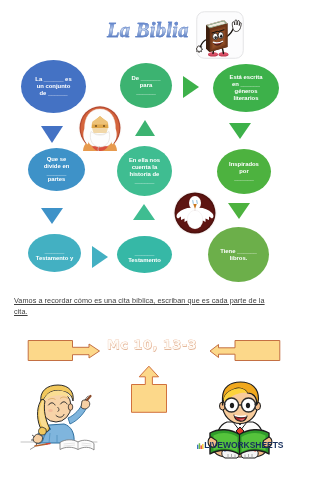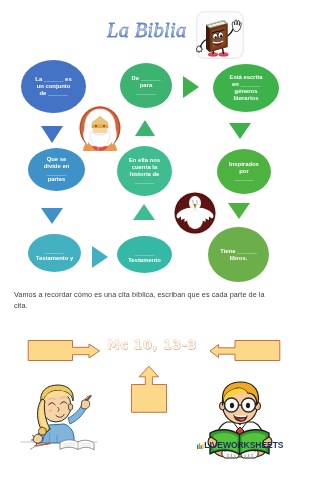--- a/index.html
+++ b/index.html
@@ -1,18 +1,18 @@
 <!DOCTYPE html>
 <html><head>
 <meta charset="utf-8">
 <style>
   html,body{margin:0;padding:0;}
   body{width:292px;height:480px;background:#ffffff;font-family:"Liberation Sans",sans-serif;overflow:hidden;}
   .page{position:relative;width:292px;height:480px;background:#fff;}
-  .title{position:absolute;font-family:"Liberation Serif","DejaVu Serif",serif;font-style:italic;font-weight:normal;
+  .title{position:absolute;font-family:"Liberation Serif","DejaVu Serif",serif;font-style:italic;font-weight:bold;
          font-size:20.5px;letter-spacing:0.3px;
          background:linear-gradient(180deg,#5d80c6 0%,#6b8cd0 22%,#c3d2ec 46%,#9fb6e0 56%,#5a7dc2 78%,#4c6cb4 100%);
          -webkit-background-clip:text;background-clip:text;color:transparent;text-align:center;
          -webkit-text-stroke:0.42px #6183c6;}
   .node{position:absolute;display:flex;align-items:center;justify-content:center;text-align:center;
         color:#fff;font-weight:bold;border-radius:50%;}
   .node .txt{line-height:1.18;white-space:pre-line;}
   .tri{position:absolute;width:0;height:0;}
   .instr{position:absolute;color:#404040;font-size:7.25px;line-height:1.5;letter-spacing:0.06px;}
   .abox{position:absolute;}
@@ -171,21 +171,21 @@
 
       <path d="M39.5 19 L40.5 25 M47.5 19 L48.5 25" stroke="#8fbcd9" stroke-width="2" stroke-linecap="round"></path>
 
       <path d="M40.5 26 L47.5 26 L44 36 Z" fill="#c8751c"></path>
 
       <ellipse cx="44" cy="57" rx="16" ry="19" fill="#fff"></ellipse>
       <ellipse cx="44" cy="57" rx="15.4" ry="18.4" fill="none" stroke="#e8e4e2" stroke-width="0.8"></ellipse>
     </svg>
   </div>
 
-  <div class="instr" style="left:14px;top:290px;width:254px;">Vamos a recordar cómo es una cita bíblica, escriban que es cada parte de la cita.</div>
+  <div class="instr" style="left:14px;top:296px;width:254px;text-decoration:underline;">Vamos a recordar cómo es una cita bíblica, escriban que es cada parte de la cita.</div>
 
   <div class="abox" style="left:26px;top:338px;width:76px;height:26px;">
     <svg viewBox="0 0 76 26" width="76" height="26">
       <path d="M2.2 2.5 L46.5 2.5 L46.5 9.3 L63 9.3 L63 6 L73.5 13 L63 20 L63 16.7 L46.5 16.7 L46.5 22.5 L2.2 22.5 Z" fill="#FCD88A" stroke="#C1693C" stroke-width="0.95" stroke-linejoin="miter"></path>
     </svg>
   </div>
 
   <div class="cite" style="left:107px;top:337px;">
     <span>Mc 10, 13-3</span>
   </div>

